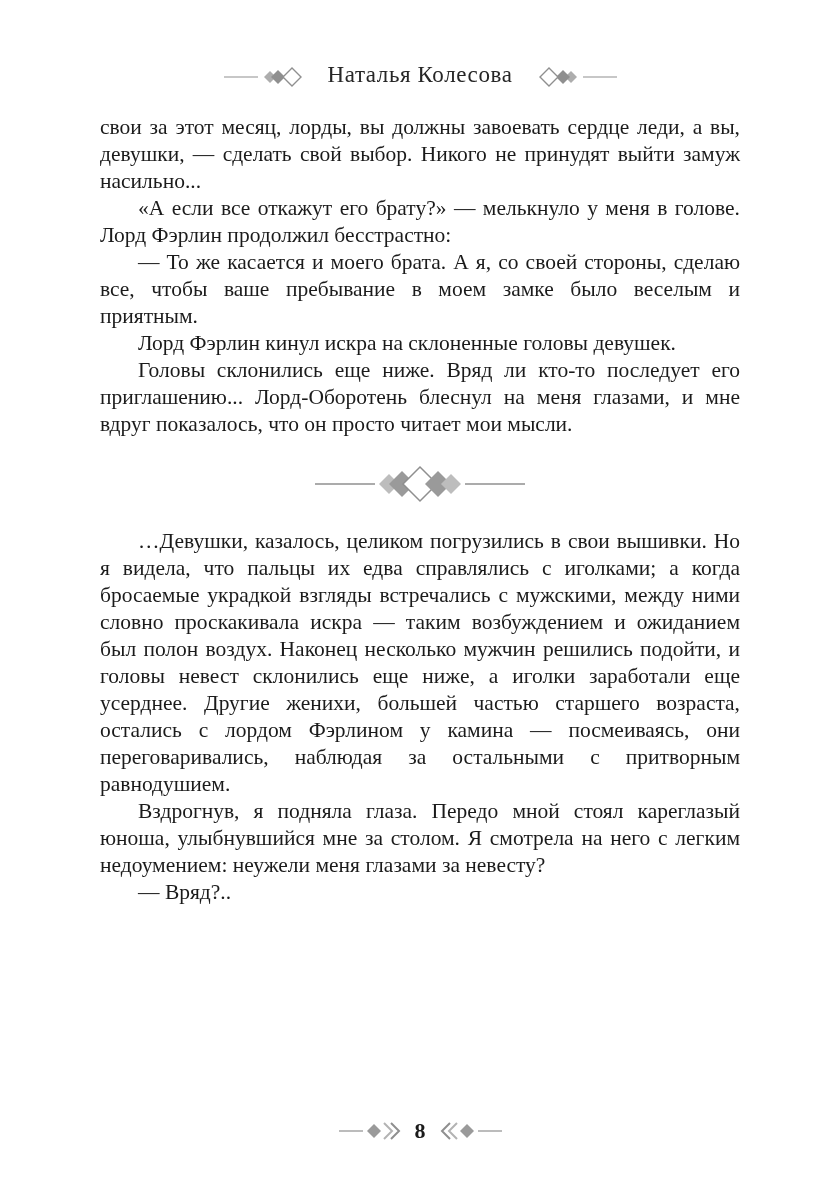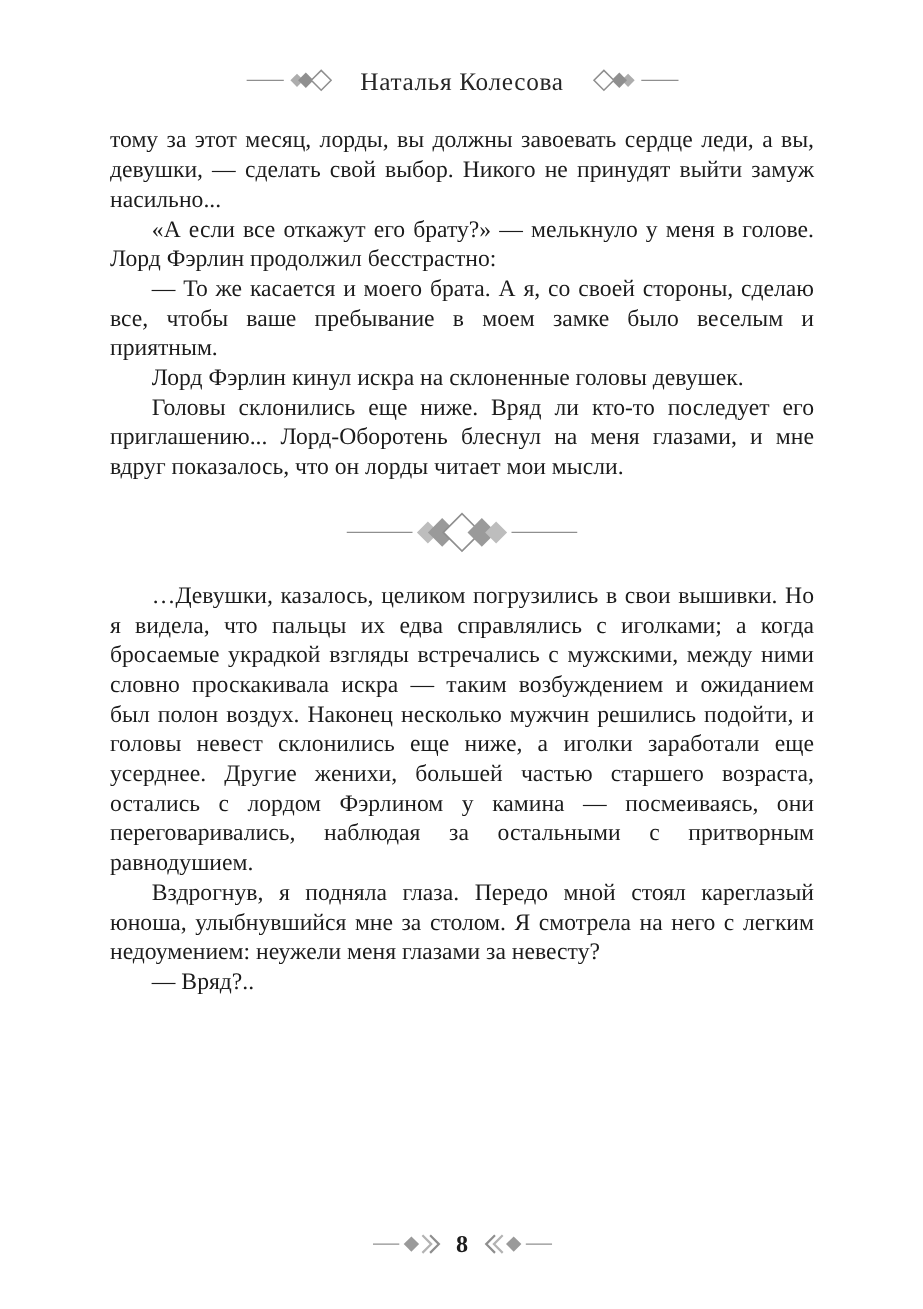--- a/index.html
+++ b/index.html
@@ -15,21 +15,21 @@
     margin: 0 auto;
     padding: 62px 99px 46px 100px;
     background: #ffffff;
     display: flex;
     flex-direction: column;
     font-family: "Liberation Serif", "DejaVu Serif", serif;
     color: #1b1b1b;
   }
   .pagehead {
     display: flex;
-    align-items: flex-start;
+    align-items: flex-end;
     justify-content: center;
     gap: 16px;
     margin-bottom: 26px;
     flex: 0 0 auto;
   }
   .author {
     font-size: 23px;
     font-weight: normal;
     letter-spacing: 0.6px;
     margin: 0;
@@ -94,25 +94,25 @@
       <svg width="88" height="22" viewBox="0 0 88 22">
         <line x1="0" y1="11" x2="34" y2="11" stroke="#8f8f8f" stroke-width="1.2"></line>
         <polygon points="40,11 46,5 52,11 46,17" fill="#adadad"></polygon>
         <polygon points="47,11 54,4 61,11 54,18" fill="#8f8f8f"></polygon>
         <polygon points="59,11 68,2 77,11 68,20" fill="#ffffff" stroke="#8f8f8f" stroke-width="1.4"></polygon>
       </svg>
     </span>
   </header>
 
   <main class="body-text">
-    <p class="continuation">тому за этот месяц, лорды, вы должны завоевать сердце леди, а вы, девушки, — сделать свой выбор. Никого не принудят выйти замуж насильно...</p>
+    <p class="continuation">свои за этот месяц, лорды, вы должны завоевать сердце леди, а вы, девушки, — сделать свой выбор. Никого не принудят выйти замуж насильно...</p>
     <p>«А если все откажут его брату?» — мелькнуло у меня в голове. Лорд Фэрлин продолжил бесстрастно:</p>
     <p>— То же касается и моего брата. А я, со своей стороны, сделаю все, чтобы ваше пребывание в моем замке было веселым и приятным.</p>
     <p>Лорд Фэрлин кинул искра на склоненные головы девушек.</p>
-    <p>Головы склонились еще ниже. Вряд ли кто-то последует его приглашению... Лорд-Оборотень блеснул на меня глазами, и мне вдруг показалось, что он лорды читает мои мысли.</p>
+    <p>Головы склонились еще ниже. Вряд ли кто-то последует его приглашению... Лорд-Оборотень блеснул на меня глазами, и мне вдруг показалось, что он просто читает мои мысли.</p>
 
     <div class="divider">
       <svg width="210" height="40" viewBox="0 0 210 40">
         <line x1="0" y1="20" x2="60" y2="20" stroke="#8f8f8f" stroke-width="1.3"></line>
         <polygon points="64,20 74,10 84,20 74,30" fill="#bdbdbd"></polygon>
         <polygon points="74,20 87,7 100,20 87,33" fill="#9a9a9a"></polygon>
         <polygon points="88,20 105,3 122,20 105,37" fill="#ffffff" stroke="#8f8f8f" stroke-width="1.5"></polygon>
         <polygon points="110,20 123,7 136,20 123,33" fill="#9a9a9a"></polygon>
         <polygon points="126,20 136,10 146,20 136,30" fill="#bdbdbd"></polygon>
         <line x1="150" y1="20" x2="210" y2="20" stroke="#8f8f8f" stroke-width="1.3"></line>

